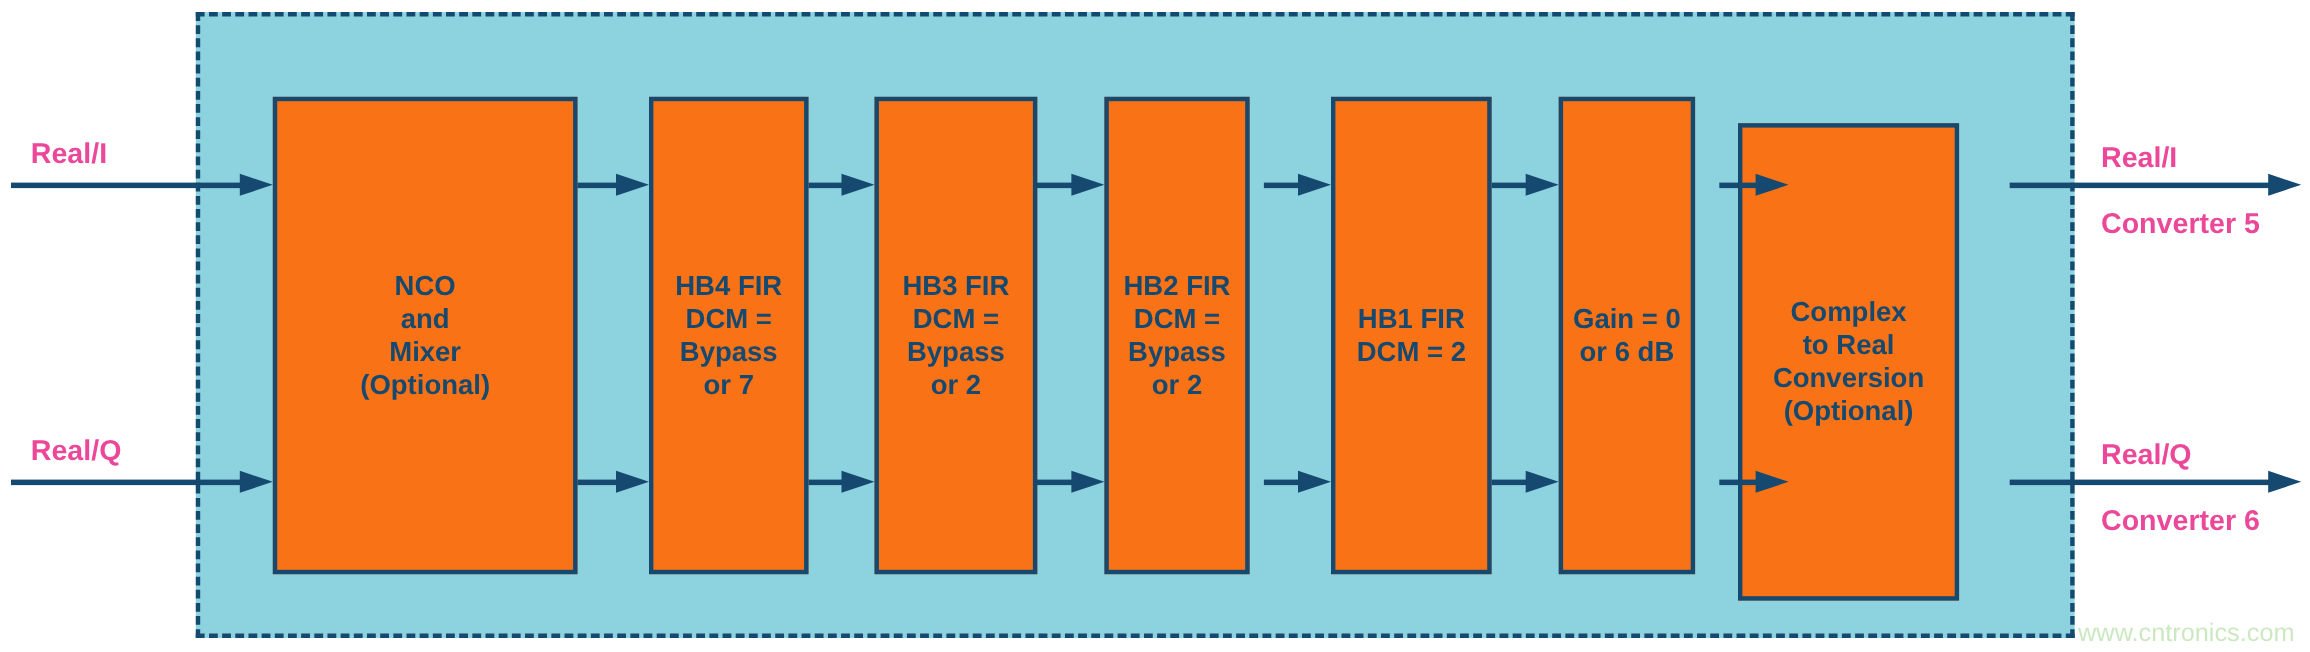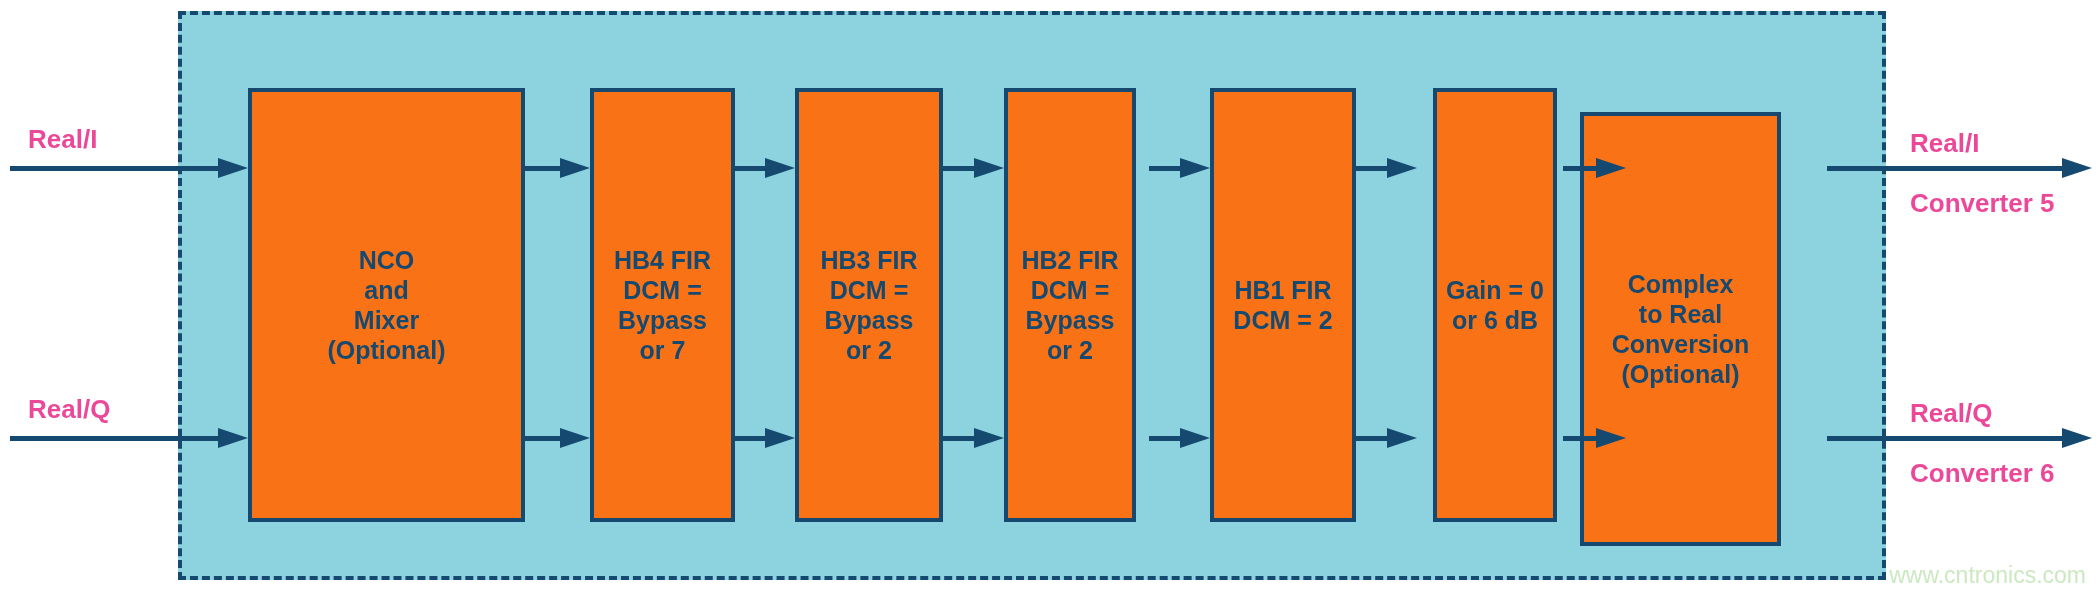--- a/index.html
+++ b/index.html
@@ -111,21 +111,21 @@
   <div class="block" style="left:1004px; width:132px;">
     <div class="block-label">HB2 FIR
 DCM =
 Bypass
 or 2</div>
   </div>
   <div class="block" style="left:1210px; width:146px;">
     <div class="block-label">HB1 FIR
 DCM = 2</div>
   </div>
-  <div class="block" style="left:1417px; width:124px;margin-left:16px;">
+  <div class="block" style="left:1417px; width:124px;">
     <div class="block-label">Gain = 0
 or 6 dB</div>
   </div>
   <div class="block" style="left:1580px; width:201px;margin-top:24px;">
     <div class="block-label">Complex
 to Real
 Conversion
 (Optional)</div>
   </div>
 

